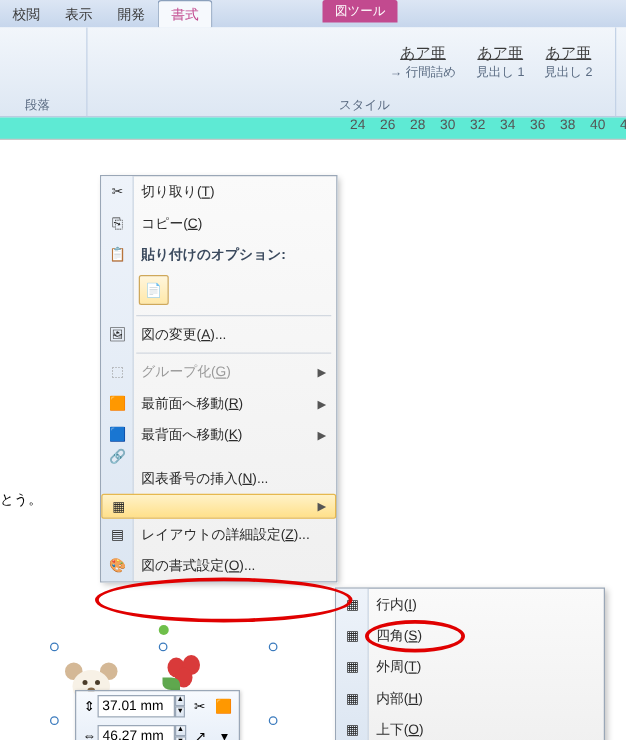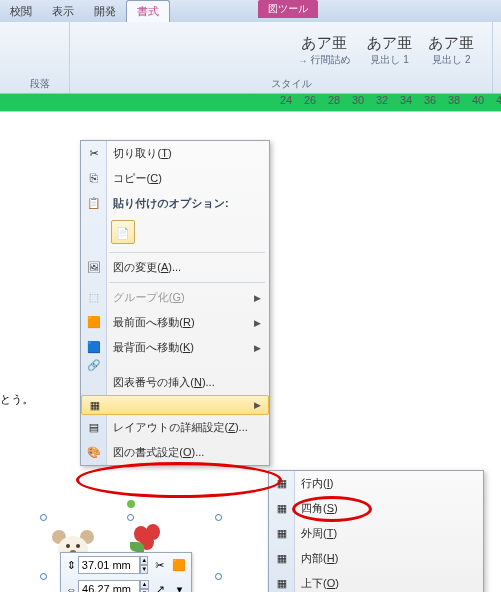--- a/index.html
+++ b/index.html
@@ -5,26 +5,26 @@
 * { box-sizing: border-box; margin: 0; padding: 0; font-family: "Meiryo UI", "MS PGothic", sans-serif; font-size: 11px; }
 body { background: #fff; width: 501px; height: 592px; overflow: hidden; position: relative; }
 
 .ribbon-tabs { background: linear-gradient(#dce6f4, #c6d6ec); height: 22px; display: flex; align-items: flex-end; padding-left: 0; }
 .tab { padding: 3px 10px; color: #3b3b3b; cursor: pointer; }
 .tool-context { background: #c24a8f; color: #fff; padding: 2px 10px; margin-left: 128px; border-radius: 2px 2px 0 0; font-size: 10px; }
 .tab.active { background: #f6f9fd; border: 1px solid #8ba0bc; border-bottom: none; border-radius: 3px 3px 0 0; color: #c24a8f; }
 
 .ribbon-body { background: linear-gradient(#f2f6fb, #dde7f3); height: 72px; border-bottom: 1px solid #a8bdd8; position: relative; }
 .ribbon-group { display: inline-block; vertical-align: top; padding: 4px 8px; height: 100%; border-right: 1px solid #c3d2e6; }
-.group-label { text-align: left; font-size: 10px; color: #5a6b82; position: absolute; bottom: 2px; margin-left: 10px; }
+.group-label { text-align: left; font-size: 10px; color: #5a6b82; position: absolute; bottom: 2px; }
 .style-btn { display: inline-block; padding: 6px 8px; text-align: center; color: #5a6b82; }
-.style-btn .sample { font-size: 15px; color: #3b3b3b; }
+.style-btn .sample { font-size: 12px; color: #3b3b3b; text-decoration: underline; }
 .style-btn .sub { font-size: 10px; }
 
-.ruler { background: #22c55e; border-bottom: 1px solid #c8c8c8; height: 18px; position: relative; font-size: 9px; color: #555; }
+.ruler { background: #5eead4; border-bottom: 1px solid #c8c8c8; height: 18px; position: relative; font-size: 9px; color: #555; }
 .ruler .tick { position: absolute; top: 0; }
 
 .canvas { background: #fff; position: relative; height: 480px; }
 .cursor-area { position: absolute; left: 0; top: 280px; font-size: 11px; }
 
 .ctx-menu { position: absolute; left: 80px; top: 28px; width: 190px; background: linear-gradient(#fafafa,#f0f0f0); border: 1px solid #9aa7b7; box-shadow: 2px 2px 5px rgba(0,0,0,0.25); }
 .ctx-menu .gutter { position: absolute; left: 0; top: 0; bottom: 0; width: 26px; background: linear-gradient(#eef3fa,#dce6f2); border-right: 1px solid #c8d3e2; }
 .ctx-item { position: relative; padding: 5px 8px 5px 32px; color: #2b2b2b; display: flex; align-items: center; }
 .ctx-item.disabled { color: #9a9a9a; }
 .ctx-item.header { font-weight: bold; color: #3b4a5e; }

